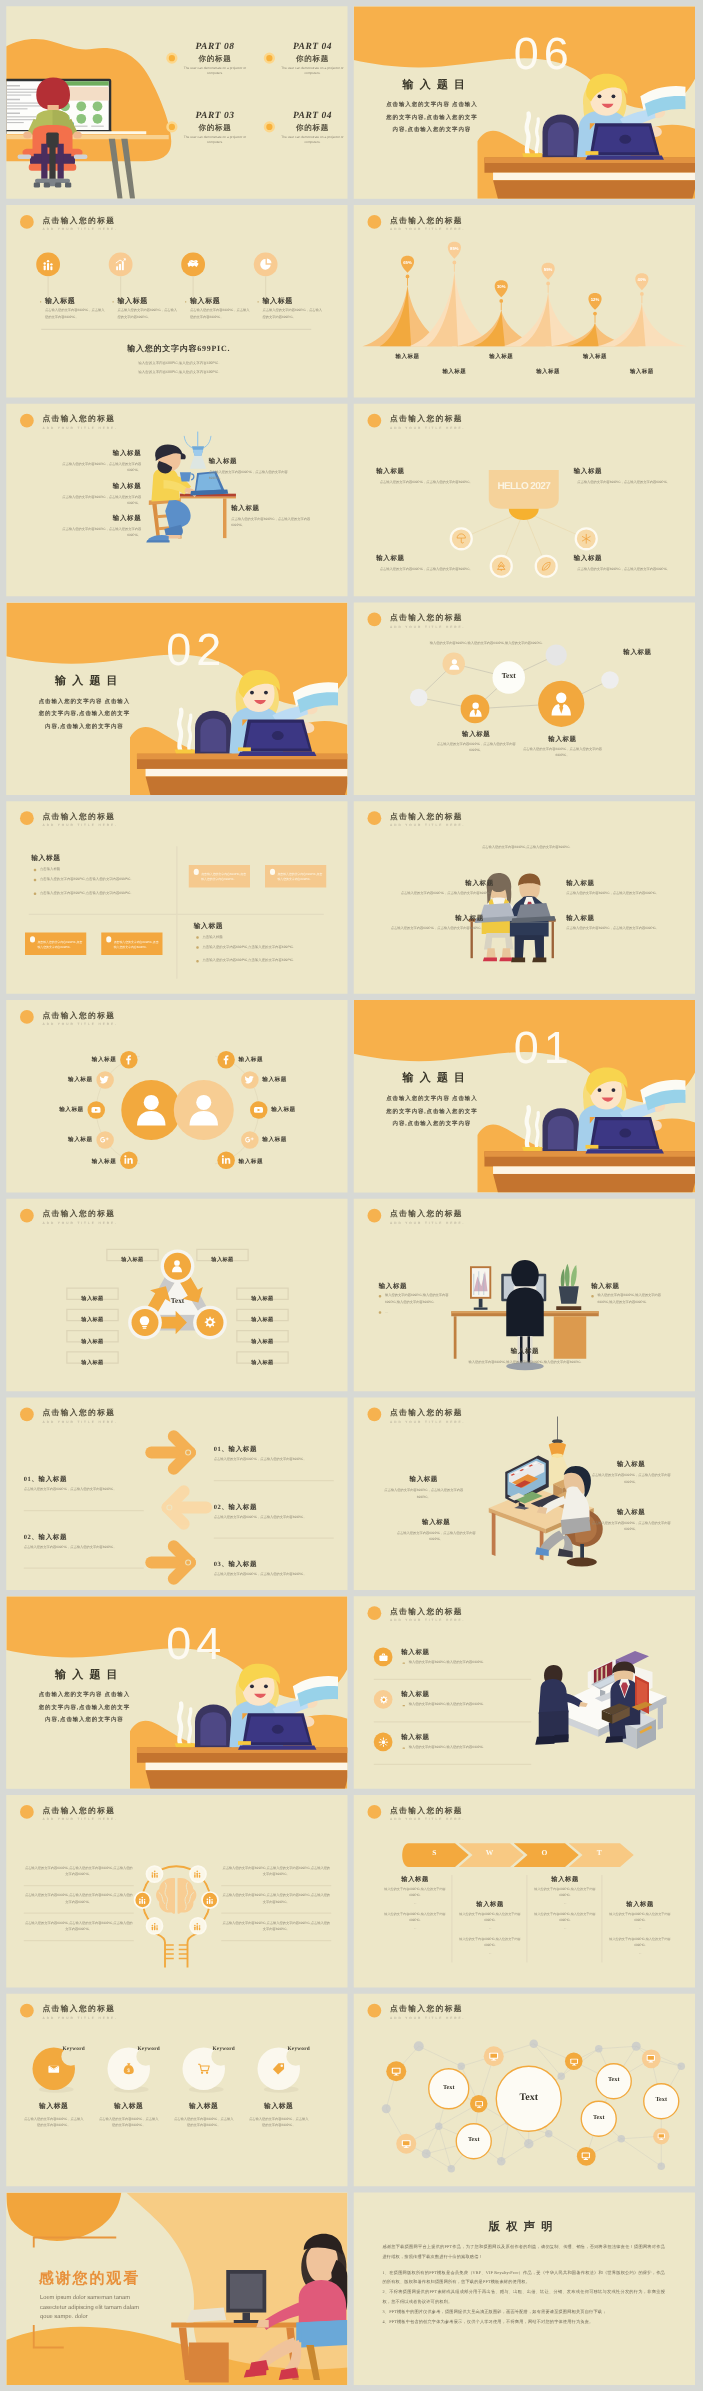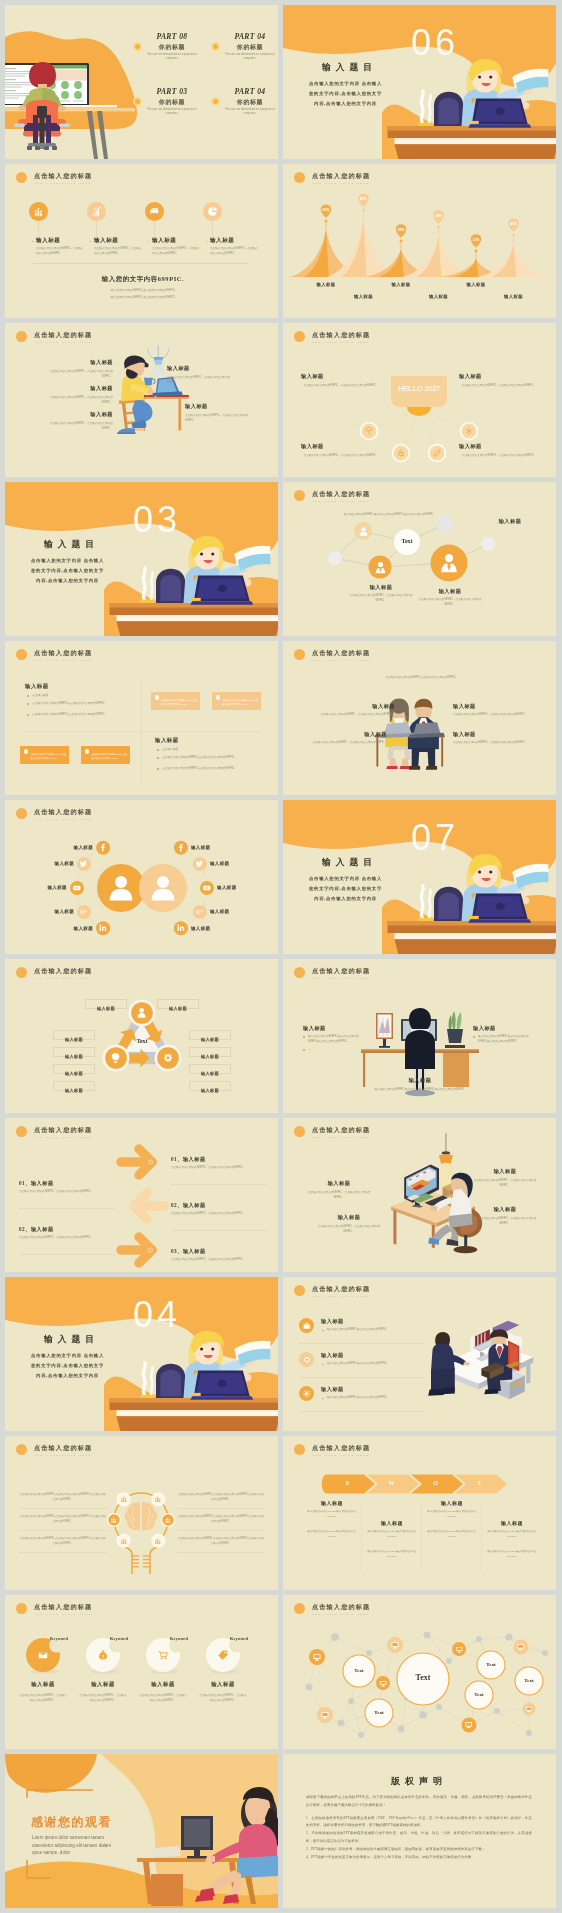--- a/index.html
+++ b/index.html
@@ -472,21 +472,21 @@
    <rect x="104" y="142" width="190" height="7" fill="#fdf5e6"></rect>
    <path d="M104 149 L 294 149 L 288 172 L 110 172 Z" fill="#c4742f"></path>
    <path d="M199 96 L 251 96 L 259 126 L 194 126 Z" fill="#2d2963"></path>
    <path d="M202 99 L 249 99 L 256 123 L 197 123 Z" fill="#3c3784"></path>
    <ellipse cx="227" cy="111" rx="5.5" ry="4.2" fill="#2d2963"></ellipse>
    <path d="M192 126 L 261 126 L 263 130 L 190 130 Z" fill="#3c3784"></path>
    <path d="M194 102 L 199 96 L 194 96 Z" fill="#f0a03a"></path>
    <rect x="190" y="122" width="12" height="3.5" fill="#f8c93f"></rect>
   </g>
  </svg>
- <div class="abs ctr" style="left:106px;top:16px;width:92px;font-size:36px;line-height:44px;color:#fdfaf2;letter-spacing:4px;font-weight:400;font-family:'Liberation Sans',sans-serif">03</div>
+ <div class="abs ctr" style="left:106px;top:16px;width:92px;font-size:36px;line-height:44px;color:#fdfaf2;letter-spacing:4px;font-weight:400;font-family:'Liberation Sans',sans-serif">02</div>
  <div class="abs ctr tt" style="left:5px;top:57px;width:118px;font-size:8.8px;letter-spacing:5px;color:#393629;text-indent:5px">输入题目</div>
  <div class="abs ctr" style="left:24px;top:74px;width:77px;font-size:4.4px;line-height:2.25;letter-spacing:0.7px;color:#4f4b3e;font-weight:700;font-family:'Liberation Serif',serif">点击输入您的文字内容 点击输入您的文字内容,点击输入您的文字内容,点击输入您的文字内容</div>
 </div>
 <div class="slide" style="left:283px;top:482px">
  <div class="hdr-dot"></div>
  <div class="hdr-title">点击输入您的标题</div>
  <div class="hdr-sub">ADD YOUR TITLE HERE.</div>
 
  <svg class="abs" style="left:0;top:0" width="273" height="154" viewBox="0 0 273 154">
   <path d="M80 49 L 124 60" stroke="#9a9a9a" stroke-width="0.5" fill="none" opacity="0.55"></path>
@@ -791,21 +791,21 @@
    <rect x="104" y="142" width="190" height="7" fill="#fdf5e6"></rect>
    <path d="M104 149 L 294 149 L 288 172 L 110 172 Z" fill="#c4742f"></path>
    <path d="M199 96 L 251 96 L 259 126 L 194 126 Z" fill="#2d2963"></path>
    <path d="M202 99 L 249 99 L 256 123 L 197 123 Z" fill="#3c3784"></path>
    <ellipse cx="227" cy="111" rx="5.5" ry="4.2" fill="#2d2963"></ellipse>
    <path d="M192 126 L 261 126 L 263 130 L 190 130 Z" fill="#3c3784"></path>
    <path d="M194 102 L 199 96 L 194 96 Z" fill="#f0a03a"></path>
    <rect x="190" y="122" width="12" height="3.5" fill="#f8c93f"></rect>
   </g>
  </svg>
- <div class="abs ctr" style="left:106px;top:16px;width:92px;font-size:36px;line-height:44px;color:#fdfaf2;letter-spacing:4px;font-weight:400;font-family:'Liberation Sans',sans-serif">07</div>
+ <div class="abs ctr" style="left:106px;top:16px;width:92px;font-size:36px;line-height:44px;color:#fdfaf2;letter-spacing:4px;font-weight:400;font-family:'Liberation Sans',sans-serif">01</div>
  <div class="abs ctr tt" style="left:5px;top:57px;width:118px;font-size:8.8px;letter-spacing:5px;color:#393629;text-indent:5px">输入题目</div>
  <div class="abs ctr" style="left:24px;top:74px;width:77px;font-size:4.4px;line-height:2.25;letter-spacing:0.7px;color:#4f4b3e;font-weight:700;font-family:'Liberation Serif',serif">点击输入您的文字内容 点击输入您的文字内容,点击输入您的文字内容,点击输入您的文字内容</div>
 </div>
 <div class="slide" style="left:5px;top:959px">
  <div class="hdr-dot"></div>
  <div class="hdr-title">点击输入您的标题</div>
  <div class="hdr-sub">ADD YOUR TITLE HERE.</div>
 
  <svg class="abs" style="left:0;top:0" width="273" height="154" viewBox="0 0 273 154">
         <path d="M137.0 44.5 L 170.8 105.3 L 103.2 105.3 Z M 137.0 63.5 L 118.8 92.7 L 155.2 92.7 Z" fill="#c9c9c9" fill-rule="evenodd"></path>

